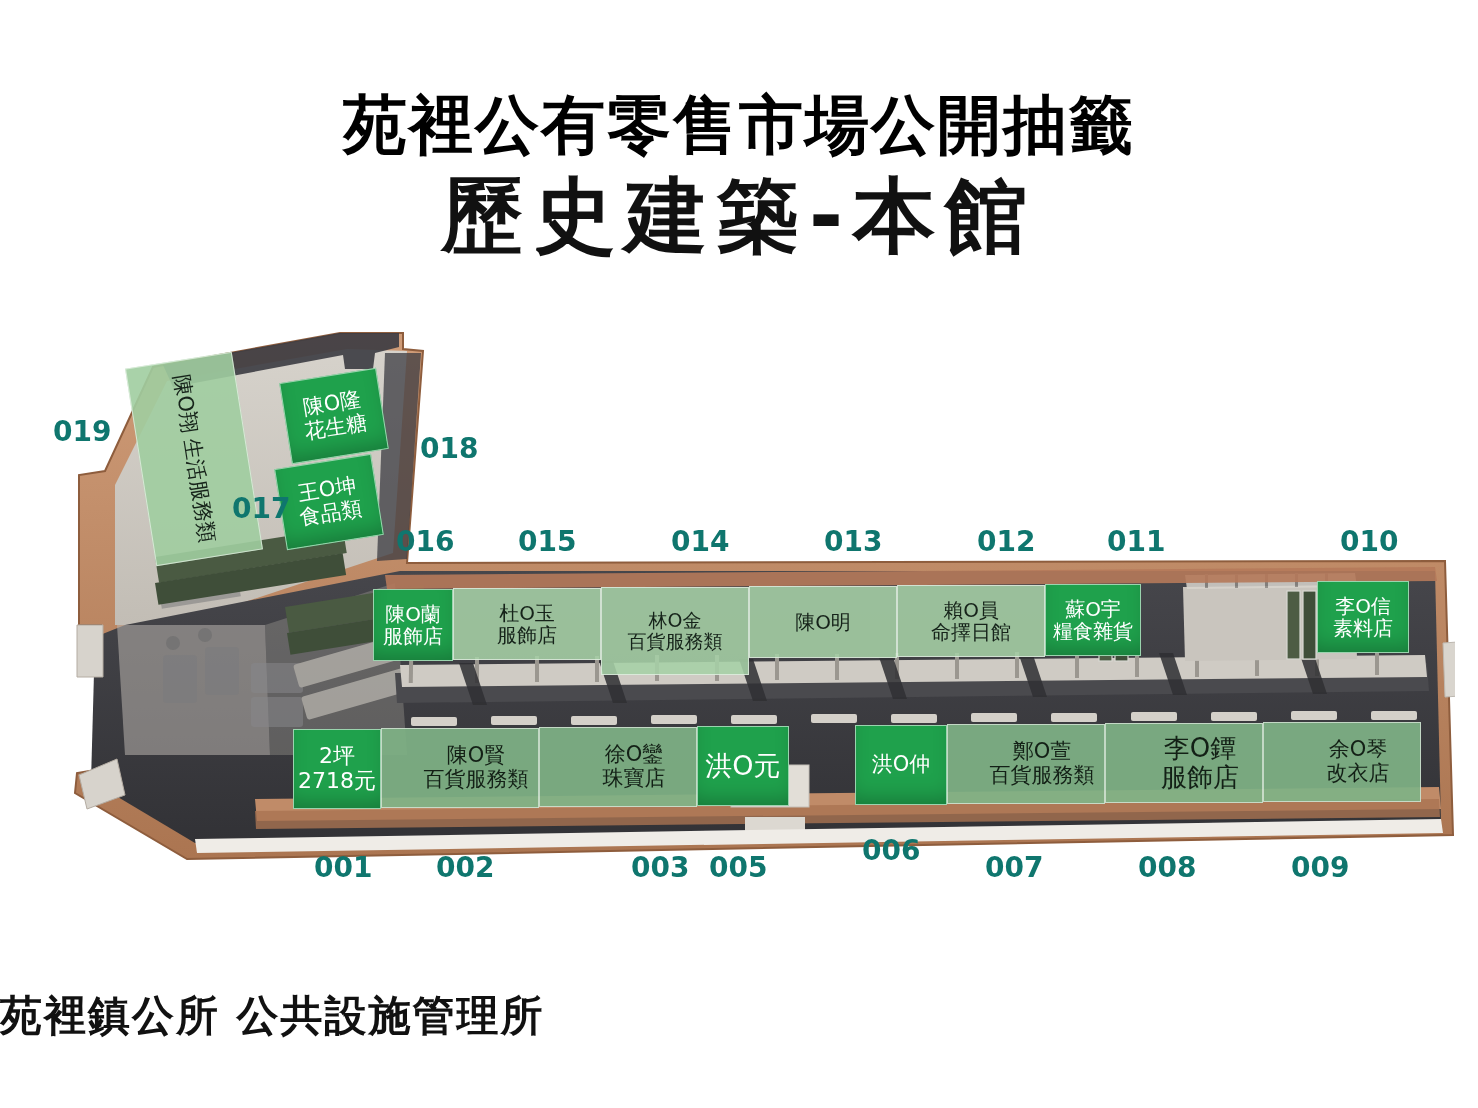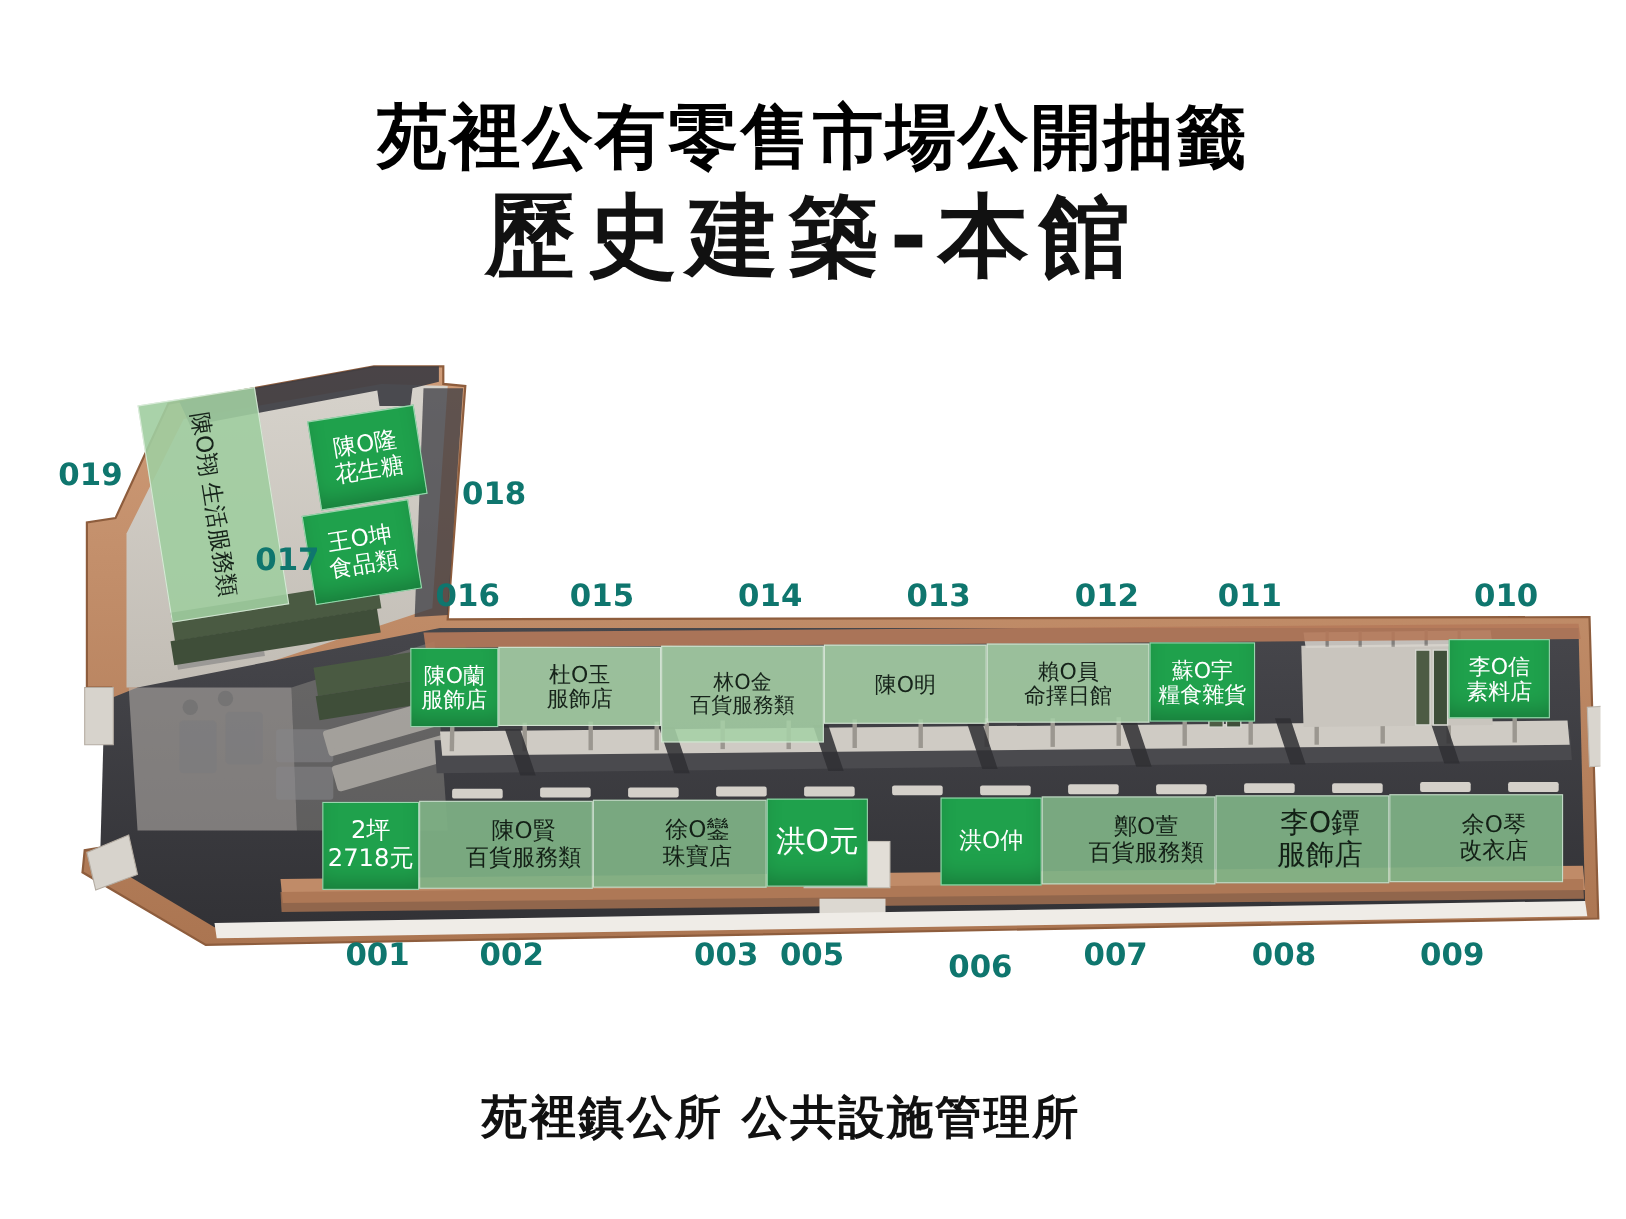--- a/index.html
+++ b/index.html
@@ -12,24 +12,23 @@
   .title-wrap{position:absolute;left:0;top:0;width:1478px;text-align:center;}
   .title-1{
     font-size:64px;font-weight:bold;color:#000000;letter-spacing:2px;
     margin-top:92px;line-height:1.05;font-family:"DejaVu Sans",sans-serif;
   }
   .title-2{
     font-size:82px;font-weight:bold;color:#111111;letter-spacing:10px;
     margin-top:14px;line-height:1.05;font-family:"DejaVu Sans",sans-serif;
   }
   .footer{
-    position:absolute;left:0;top:988px;width:1332px;text-align:center;
+    position:absolute;left:0;top:988px;width:1332px;
     font-size:42px;font-weight:bold;color:#111111;letter-spacing:2px;
     font-family:"DejaVu Sans",sans-serif;
-    margin-left:44px;
   }
 
   
   #plan{position:absolute;left:55px;top:325px;width:1400px;height:570px;}
   #plan svg{position:absolute;left:0;top:0;}
 
   
   .stall{
     position:absolute;box-sizing:border-box;
     display:flex;flex-direction:column;align-items:center;justify-content:center;
@@ -282,18 +281,18 @@
 <div class="num" style="left:671px;top:525px;">014</div>
 <div class="num" style="left:824px;top:525px;">013</div>
 <div class="num" style="left:977px;top:525px;">012</div>
 <div class="num" style="left:1107px;top:525px;">011</div>
 <div class="num" style="left:1340px;top:525px;">010</div>
 
 <div class="num" style="left:314px;top:851px;">001</div>
 <div class="num" style="left:436px;top:851px;">002</div>
 <div class="num" style="left:587px;top:851px;margin-left:44px;">003</div>
 <div class="num" style="left:709px;top:851px;">005</div>
-<div class="num" style="left:862px;top:862px;">006</div>
+<div class="num" style="left:862px;top:834px;">006</div>
 <div class="num" style="left:985px;top:851px;">007</div>
 <div class="num" style="left:1138px;top:851px;">008</div>
 <div class="num" style="left:1291px;top:851px;">009</div>
 
 <div class="footer">苑裡鎮公所 公共設施管理所</div>
 
 </body></html>

